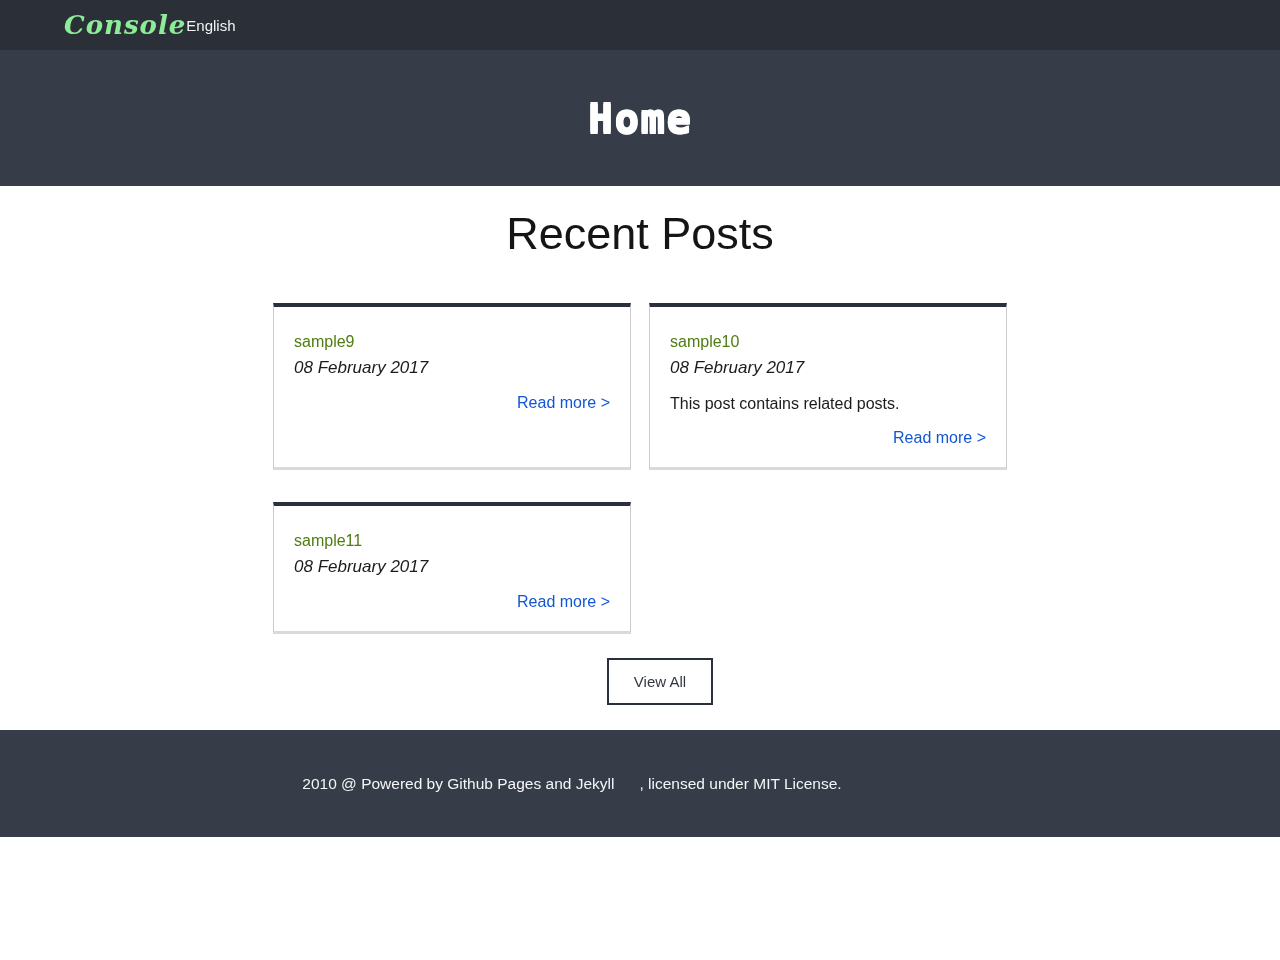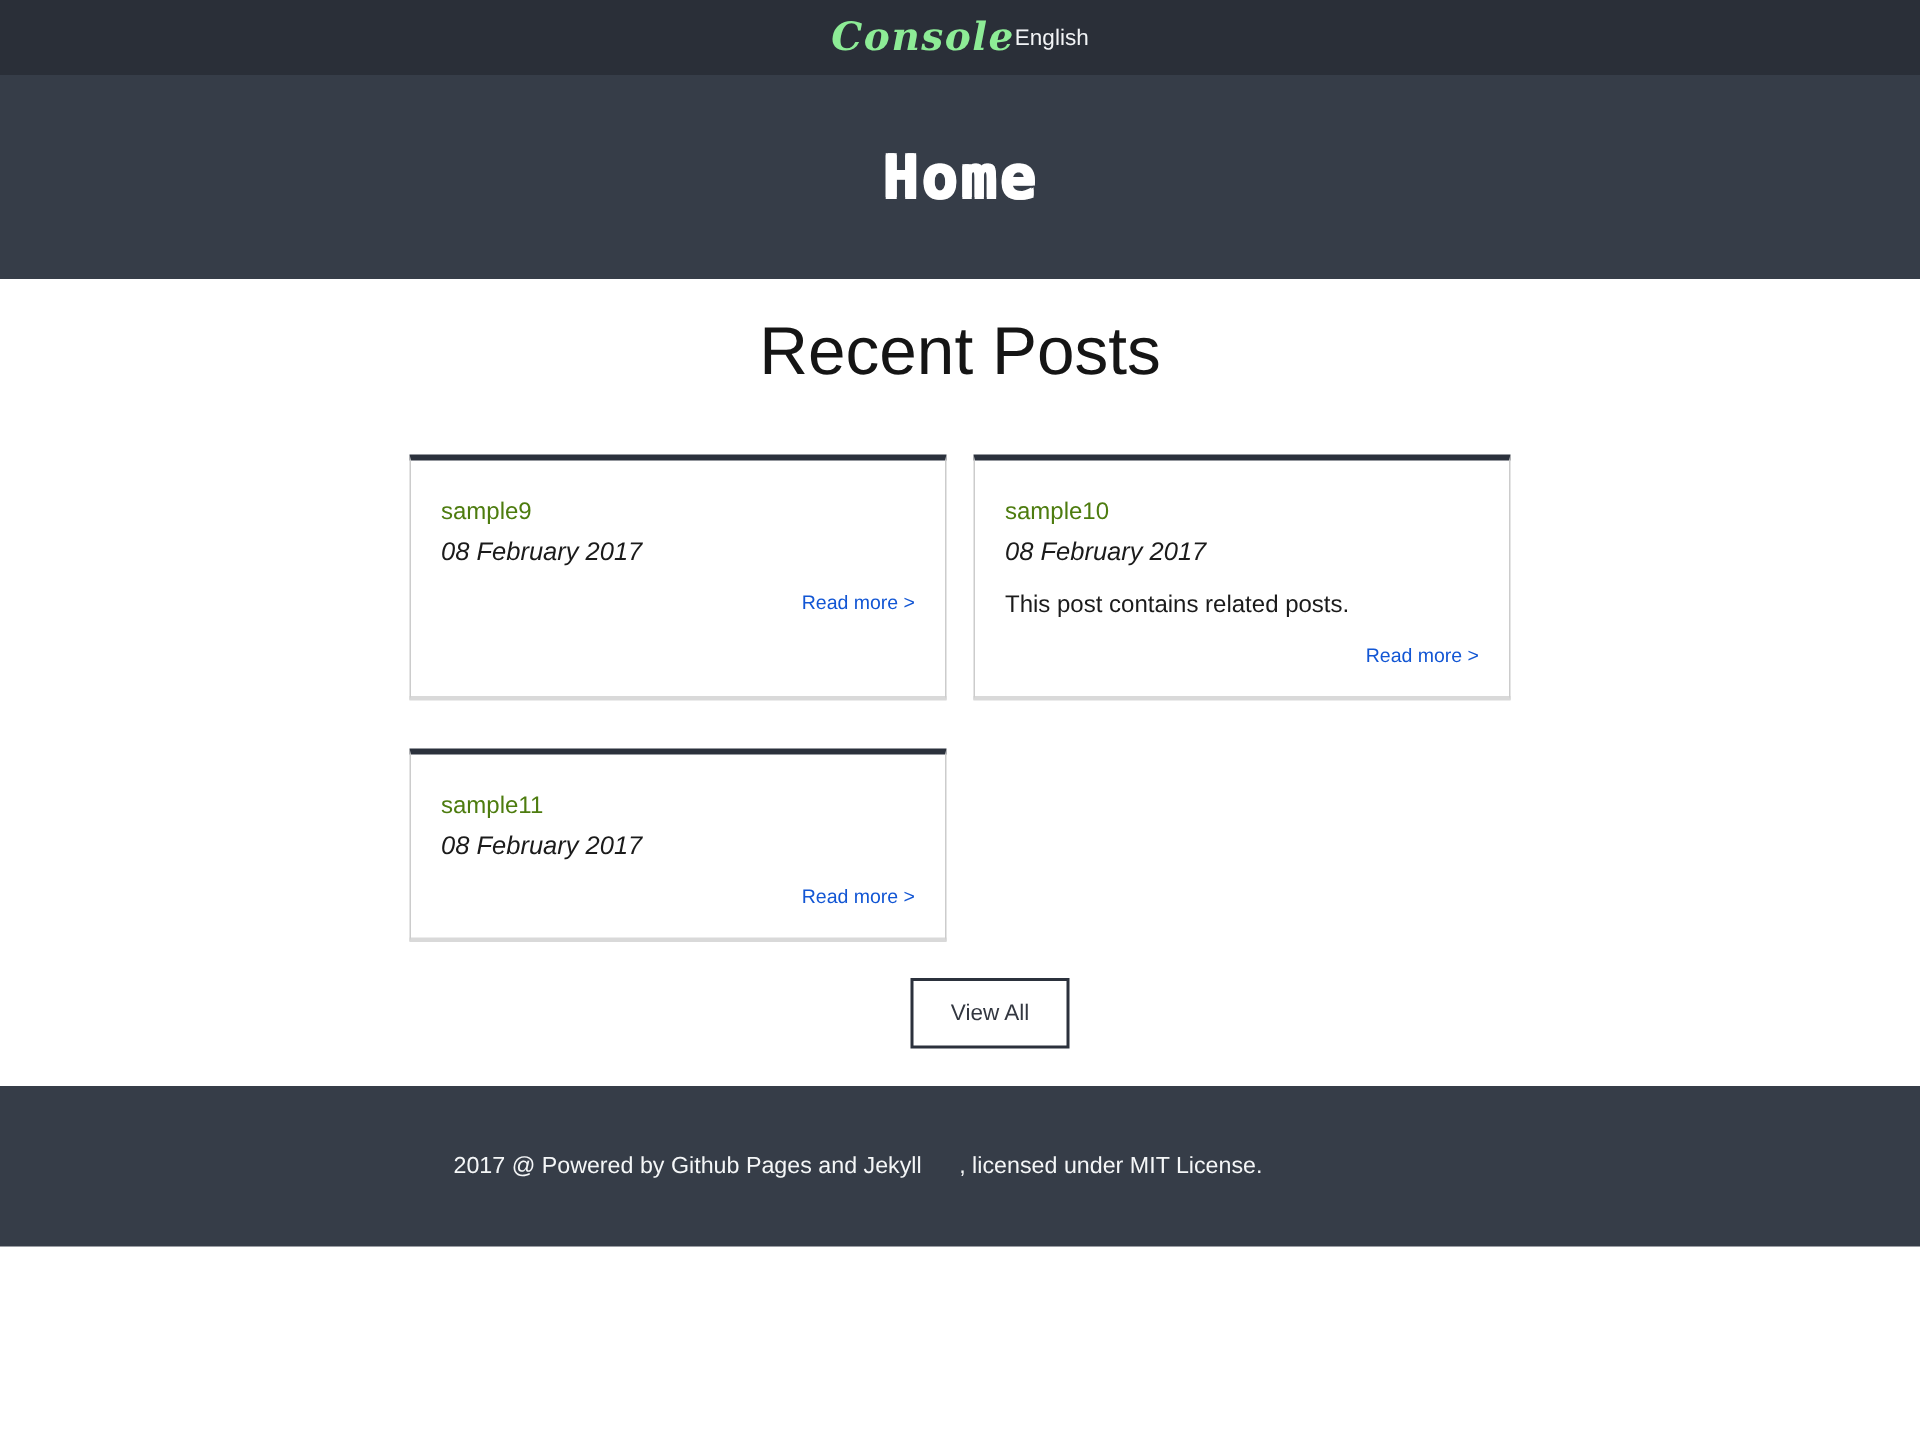--- a/index.html
+++ b/index.html
@@ -11,24 +11,24 @@
     color: #1b1b1b;
   }
 
   
   .navbar {
     height: 50px;
     background: #2a2f38;
   }
   .nav-inner {
     height: 100%;
-    padding: 0 92px;
+    padding: 0 64px;
     display: flex;
     align-items: center;
-    justify-content: center;
+    justify-content: flex-start;
   }
   .logo {
     font-family: "DejaVu Serif", serif;
     font-style: italic;
     font-weight: bold;
     font-size: 26px;
     color: #8dec96;
     text-decoration: none;
     letter-spacing: 1px;
     cursor: pointer;
@@ -97,21 +97,21 @@
     color: #1b1b1b;
   }
   .post-excerpt {
     margin: 17px 0 0;
     font-size: 16px;
     color: #1b1b1b;
   }
   .read-more {
     margin: 16px 0 0;
     text-align: right;
-    font-size: 13px;
+    font-size: 16px;
   }
   .read-more a {
     color: #1256d4;
     text-decoration: none;
     cursor: pointer;
   }
 
   .view-all-wrap {
     text-align: center;
     margin-top: 24px;
@@ -193,16 +193,16 @@
       </article>
 
     </div>
 
     <div class="view-all-wrap">
       <button class="view-all">View All</button>
     </div>
   </main>
 
   <footer class="footer">
-    <p class="footer-line"><span>2017 @ Powered by </span><a href="#" class="footer-link gap-after">Github Pages and Jekyll</a><span>, licensed under </span><a href="#" class="footer-link">MIT License</a><span>.</span></p>
+    <p class="footer-line"><span>2010 @ Powered by </span><a href="#" class="footer-link gap-after">Github Pages and Jekyll</a><span>, licensed under </span><a href="#" class="footer-link">MIT License</a><span>.</span></p>
   </footer>
 
 </div>
 
 </body></html>

